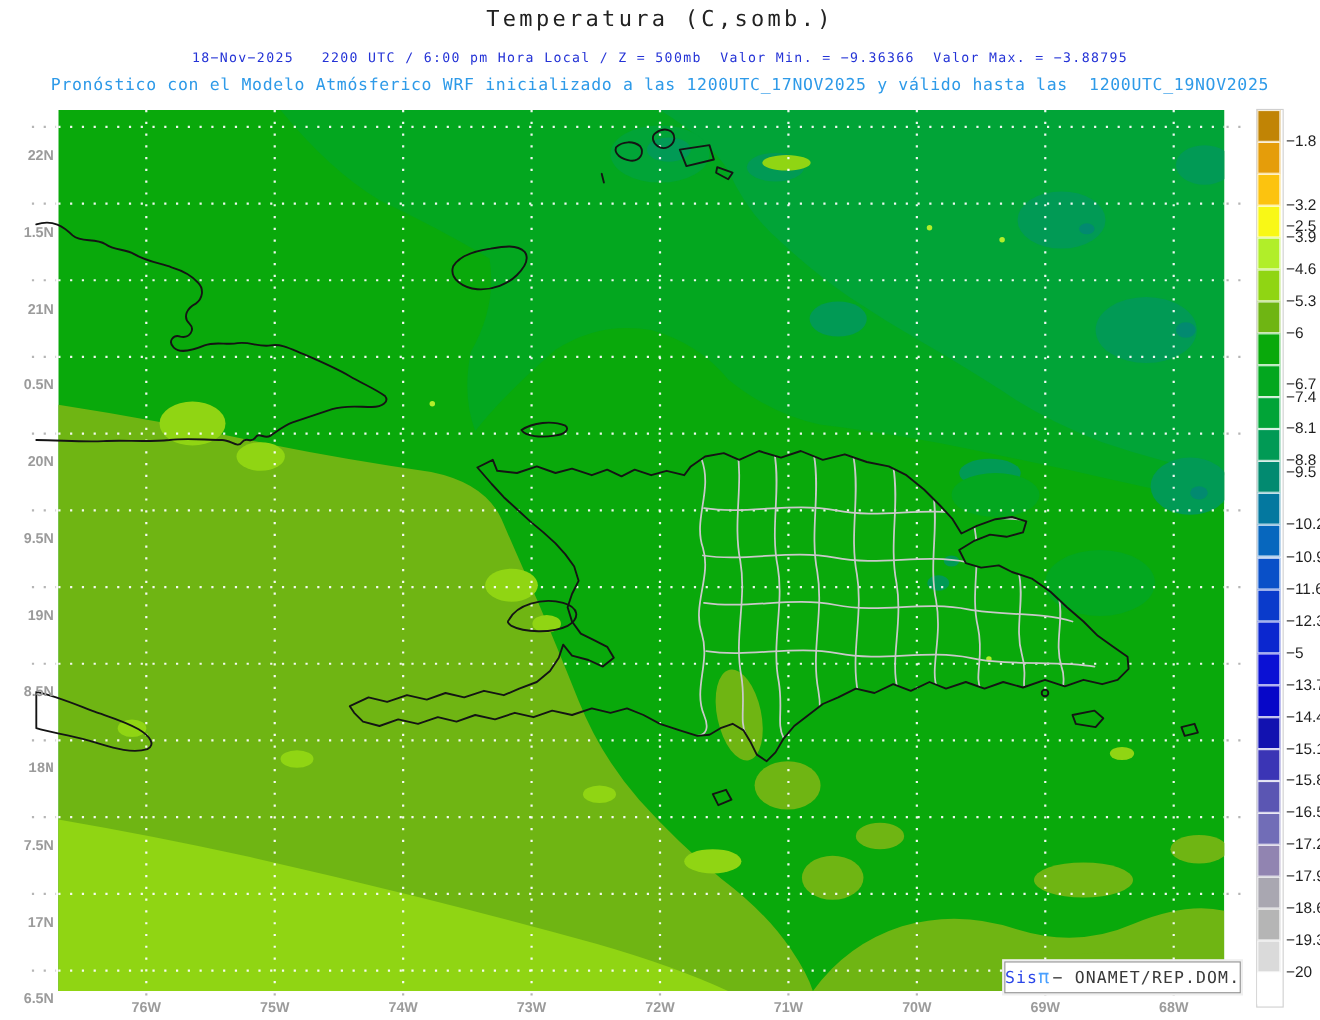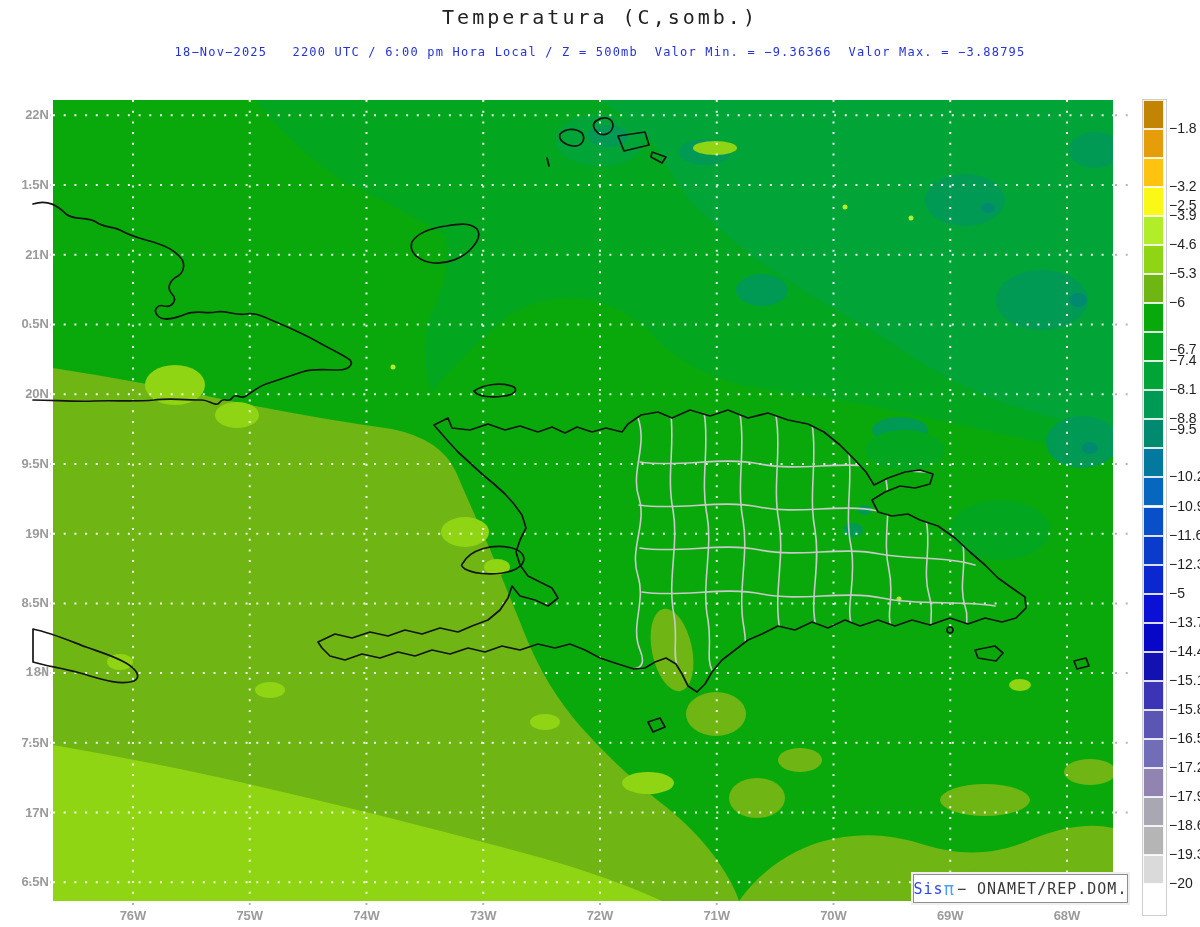--- a/index.html
+++ b/index.html
@@ -6,41 +6,42 @@
   #stage{position:relative;width:1200px;height:927px;background:#ffffff;overflow:hidden;
          font-family:"DejaVu Sans Mono",monospace;}
   .title{position:absolute;top:5px;left:0;width:1200px;text-align:center;font-size:20px;
          letter-spacing:3px;color:#222;white-space:pre;}
   .sub1{position:absolute;top:45px;left:0;width:1200px;text-align:center;font-size:12px;
         letter-spacing:1.2px;color:#2433d6;white-space:pre;}
   .sub2{position:absolute;top:68px;left:0;width:1200px;text-align:center;font-size:15px;
         letter-spacing:0.6px;color:#2e9ae8;white-space:pre;}
   #map-svg{position:absolute;left:0;top:0;}
   .lat-label{position:absolute;left:0;width:49px;text-align:right;
-        font-family:"Liberation Sans",sans-serif;font-weight:bold;font-size:13px;color:#9b9b9b;}
+        font-family:"Liberation Sans",sans-serif;font-weight:bold;font-size:13px;color:#9b9b9b;margin-top:26px;}
   .lon-label{position:absolute;width:60px;text-align:center;top:908px;
         font-family:"Liberation Sans",sans-serif;font-weight:bold;font-size:13px;color:#9b9b9b;}
   .cb-frame{position:absolute;left:1142px;top:99px;width:23px;height:815px;border:1px solid #cfcfcf;background:#fff;}
   .cb-seg{position:absolute;left:1143px;width:21px;box-sizing:border-box;border:1px solid rgba(255,255,255,.85);}
   .cb-label{position:absolute;left:1169px;font-family:"Liberation Sans",sans-serif;
         font-size:14px;color:#1f1f1f;white-space:pre;}
   .badge{position:absolute;left:913px;top:874px;width:213px;height:27px;background:#fff;
         border:1px solid #8f8f8f;box-shadow:0 0 0 2px #efefef;display:flex;align-items:center;
         justify-content:center;font-size:15px;letter-spacing:1px;white-space:pre;}
   .b-sis{color:#2b46e8;}
   .b-pi{color:#4aa0ff;font-size:17px;margin-right:2px;}
   .b-rest{color:#3a3a3a;}
 </style>
 </head>
 <body>
 
 <div id="stage">
 
   <div class="title">Temperatura (C,somb.)</div>
   <div class="sub1">18−Nov−2025   2200 UTC / 6:00 pm Hora Local / Z = 500mb  Valor Min. = −9.36366  Valor Max. = −3.88795</div>
+  <div class="sub2">Pronóstico con el Modelo Atmósferico WRF inicializado a las 1200UTC_17NOV2025 y válido hasta las  1200UTC_19NOV2025</div>
 
   <svg id="map-svg" width="1200" height="927" viewBox="0 0 1200 927" xmlns="http://www.w3.org/2000/svg">
     <defs>
       <clipPath id="fieldClip">
           <rect x="53" y="100" width="1060" height="801"></rect>
         </clipPath>
       <path id="hisp" d="M434,425 L448,418 L452,428 L470,430 L488,424 L505,430 L520,426 L538,432 L552,427 L565,433 L577,427 L592,432 L606,428 L622,432 L628,424 L641,415 L658,412 L672,418 L690,410 L710,416 L728,410 L748,418 L768,413 L788,420 L808,424 L824,432 L840,445 L855,460 L866,472 L874,485 L888,478 L905,472 L920,470 L933,474 L930,484 L915,488 L900,486 L885,492 L872,500 L878,512 L892,516 L908,514 L920,520 L938,526 L955,538 L970,552 L985,565 L998,578 L1012,588 L1025,597 L1026,608 L1016,618 L1002,622 L985,618 L968,624 L950,618 L930,625 L912,620 L895,626 L878,620 L860,626 L845,620 L828,628 L812,622 L795,630 L778,626 L762,634 L748,640 L735,650 L722,660 L712,672 L705,684 L697,692 L688,686 L682,674 L676,664 L666,658 L655,662 L645,668 L634,669 L618,664 L600,658 L585,650 L570,644 L555,648 L538,644 L520,650 L502,646 L485,652 L468,648 L450,654 L432,650 L415,656 L398,652 L380,658 L362,654 L345,660 L330,656 L322,648 L318,642 L335,634 L352,638 L370,632 L388,636 L405,630 L422,634 L440,628 L458,632 L472,626 L488,620 L500,610 L508,598 L512,586 L520,596 L535,600 L548,606 L558,598 L552,588 L540,582 L528,576 L520,565 L516,552 L520,540 L526,528 L522,515 L514,504 L505,494 L494,484 L482,474 L470,463 L458,452 L447,440 Z"></path>
       <clipPath id="hispClip">
           <use href="#hisp"></use>
         </clipPath>

